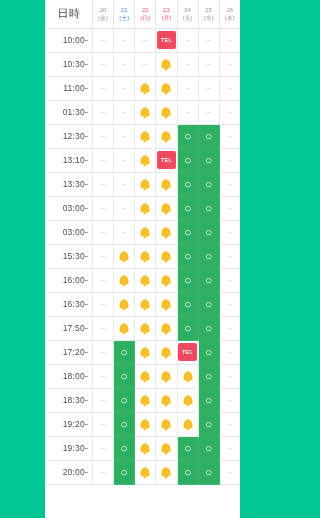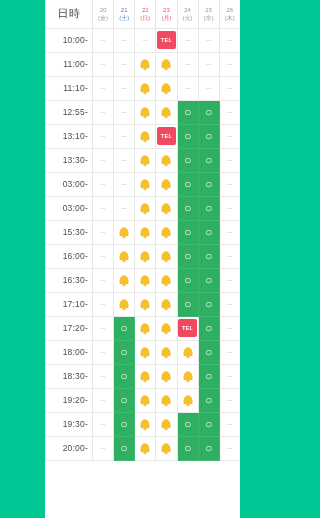--- a/index.html
+++ b/index.html
@@ -199,20 +199,44 @@
               <span class="mk dash">–</span>
             </td>
             <td class="slot">
               <span class="mk dash">–</span>
             </td>
             <td class="slot">
               <span class="mk dash">–</span>
             </td>
           </tr>
           <tr>
+            <td class="time-cell">10:30-</td>
+            <td class="slot">
+              <span class="mk dash">–</span>
+            </td>
+            <td class="slot">
+              <span class="mk dash">–</span>
+            </td>
+            <td class="slot">
+              <span class="mk dash">–</span>
+            </td>
+            <td class="slot">
+              <span class="mk bell"></span>
+            </td>
+            <td class="slot">
+              <span class="mk dash">–</span>
+            </td>
+            <td class="slot">
+              <span class="mk dash">–</span>
+            </td>
+            <td class="slot">
+              <span class="mk dash">–</span>
+            </td>
+          </tr>
+          <tr>
             <td class="time-cell">11:00-</td>
             <td class="slot">
               <span class="mk dash">–</span>
             </td>
             <td class="slot">
               <span class="mk dash">–</span>
             </td>
             <td class="slot">
               <span class="mk bell"></span>
             </td>
@@ -223,45 +247,45 @@
               <span class="mk dash">–</span>
             </td>
             <td class="slot">
               <span class="mk dash">–</span>
             </td>
             <td class="slot">
               <span class="mk dash">–</span>
             </td>
           </tr>
           <tr>
-            <td class="time-cell">11:10-</td>
-            <td class="slot">
-              <span class="mk dash">–</span>
-            </td>
-            <td class="slot">
-              <span class="mk dash">–</span>
-            </td>
-            <td class="slot">
-              <span class="mk bell"></span>
-            </td>
-            <td class="slot">
-              <span class="mk bell"></span>
-            </td>
-            <td class="slot">
-              <span class="mk dash">–</span>
-            </td>
-            <td class="slot">
-              <span class="mk dash">–</span>
-            </td>
-            <td class="slot">
-              <span class="mk dash">–</span>
-            </td>
-          </tr>
-          <tr>
-            <td class="time-cell">12:55-</td>
+            <td class="time-cell">01:30-</td>
+            <td class="slot">
+              <span class="mk dash">–</span>
+            </td>
+            <td class="slot">
+              <span class="mk dash">–</span>
+            </td>
+            <td class="slot">
+              <span class="mk bell"></span>
+            </td>
+            <td class="slot">
+              <span class="mk bell"></span>
+            </td>
+            <td class="slot">
+              <span class="mk dash">–</span>
+            </td>
+            <td class="slot">
+              <span class="mk dash">–</span>
+            </td>
+            <td class="slot">
+              <span class="mk dash">–</span>
+            </td>
+          </tr>
+          <tr>
+            <td class="time-cell">12:30-</td>
             <td class="slot">
               <span class="mk dash">–</span>
             </td>
             <td class="slot">
               <span class="mk dash">–</span>
             </td>
             <td class="slot">
               <span class="mk bell"></span>
             </td>
             <td class="slot">
@@ -439,21 +463,21 @@
               <span class="mk circle">○</span>
             </td>
             <td class="slot open">
               <span class="mk circle">○</span>
             </td>
             <td class="slot">
               <span class="mk dash">–</span>
             </td>
           </tr>
           <tr>
-            <td class="time-cell">17:10-</td>
+            <td class="time-cell">17:50-</td>
             <td class="slot">
               <span class="mk dash">–</span>
             </td>
             <td class="slot">
               <span class="mk bell"></span>
             </td>
             <td class="slot">
               <span class="mk bell"></span>
             </td>
             <td class="slot">

